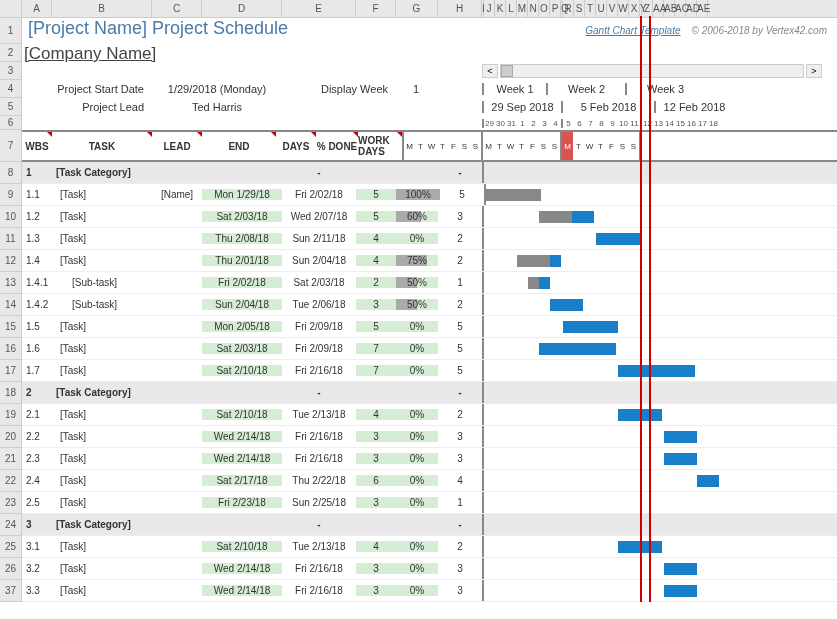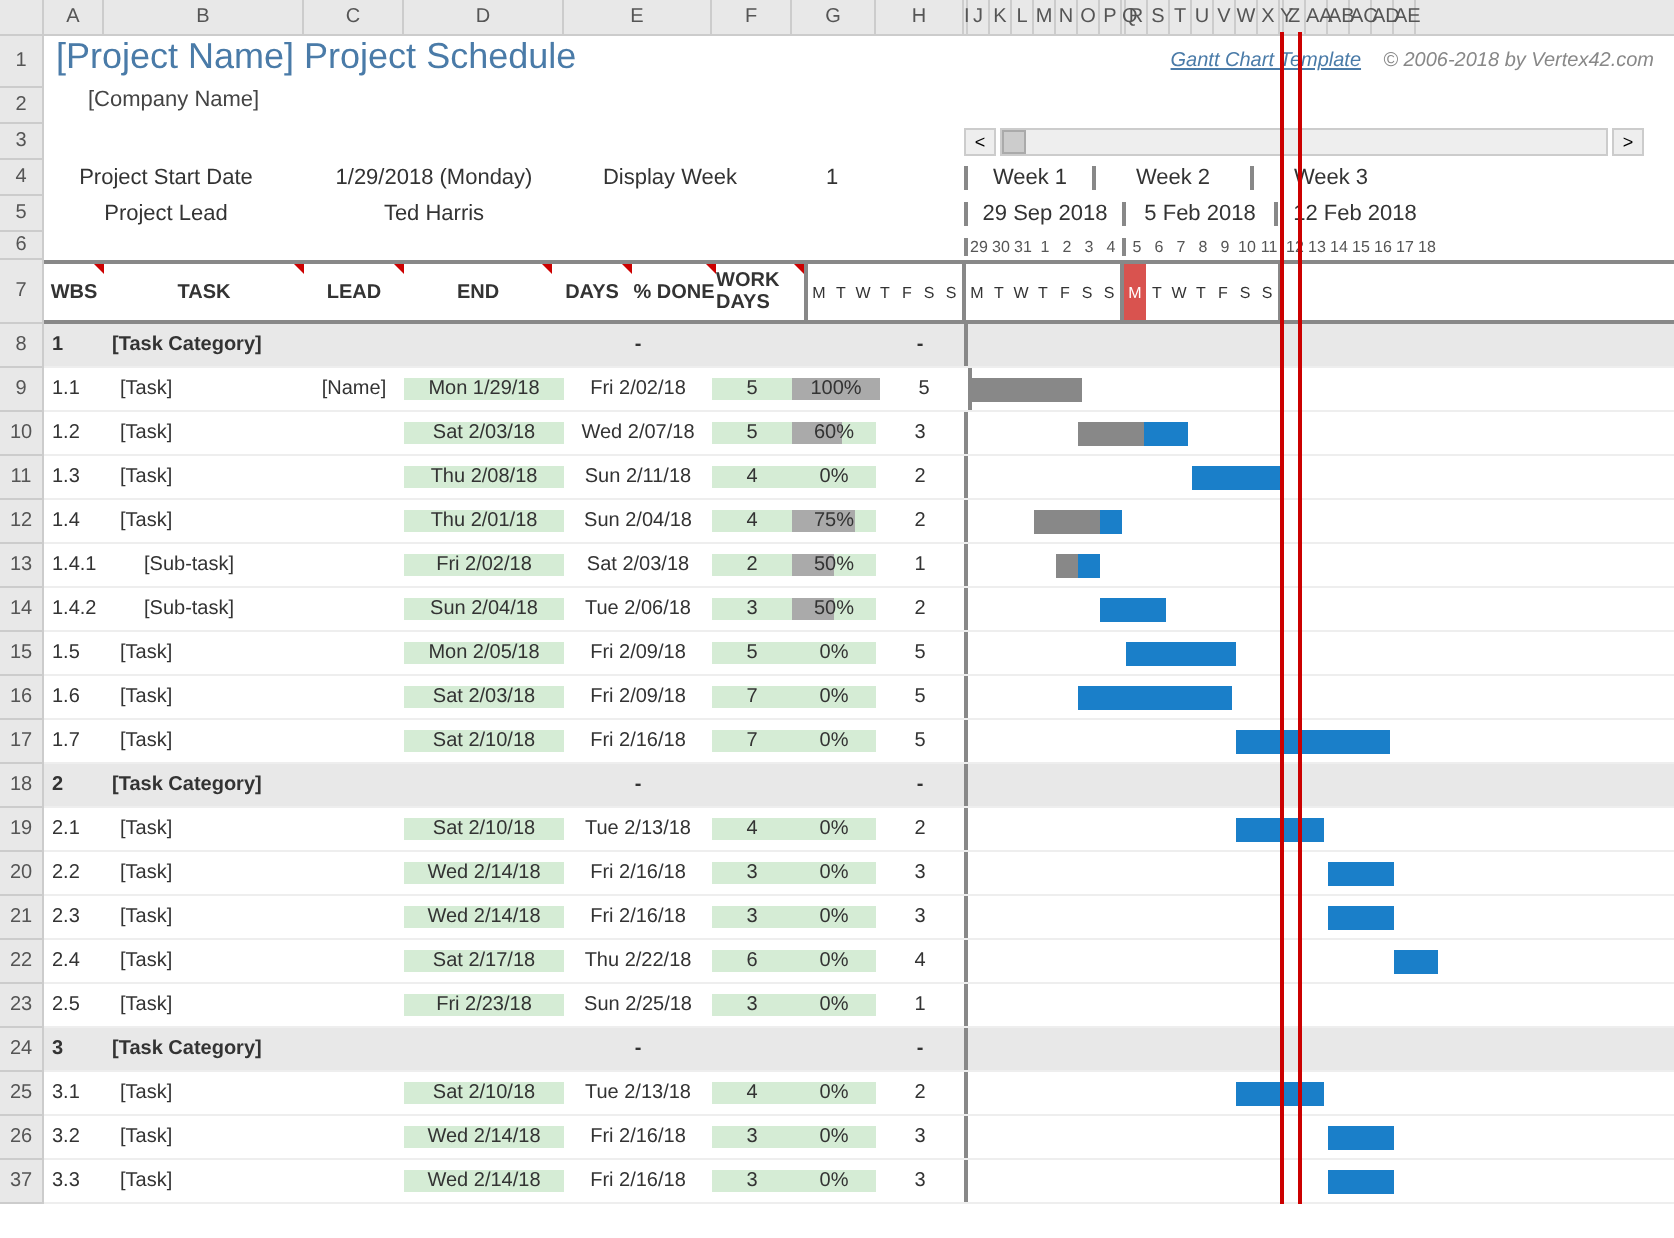--- a/index.html
+++ b/index.html
@@ -4,23 +4,23 @@
 <style>
 * { box-sizing: border-box; margin: 0; padding: 0; }
 body { font-family: Arial, sans-serif; font-size: 11px; background: #fff; overflow: hidden; }
 .sheet { position: relative; width: 837px; height: 619px; background: #fff; }
 .col-headers { display: flex; height: 18px; background: #e8e8e8; border-bottom: 1px solid #ccc; position: absolute; top: 0; left: 0; right: 0; }
 .col-h { border-right: 1px solid #ccc; text-align: center; font-size: 10px; color: #555; line-height: 18px; flex-shrink: 0; }
 .row-headers { position: absolute; left: 0; top: 18px; width: 22px; background: #e8e8e8; border-right: 1px solid #ccc; }
 .row-h { border-bottom: 1px solid #ccc; text-align: center; font-size: 10px; color: #555; display: flex; align-items: center; justify-content: center; }
 .content { position: absolute; left: 22px; top: 18px; right: 0; bottom: 0; }
 .title { color: #4a7ba8; font-size: 18px; font-weight: normal; padding: 4px 6px; }
-.subtitle { color: #444; font-size: 11px; padding: 2px 22px; }
+.subtitle { color: #444; font-size: 17px; padding: 2px 2px; text-decoration: underline; }
 .meta-row { display: flex; align-items: center; height: 18px; }
-.meta-lbl { text-align: center; padding-right: 8px; font-size: 11px; color: #333; }
+.meta-lbl { text-align: right; padding-right: 8px; font-size: 11px; color: #333; }
 .meta-val { text-align: center; font-size: 11px; color: #333; }
 .gantt-template { color: #4a7ba8; font-style: italic; text-decoration: underline; font-size: 10px; }
 .copyright { font-style: italic; font-size: 10px; color: #888; }
 .nav-bar { display: flex; align-items: center; gap: 2px; }
 .nav-btn { background: #eee; border: 1px solid #ccc; width: 16px; height: 14px; font-size: 9px; line-height: 12px; text-align: center; cursor: pointer; }
 .nav-track { background: #eee; border: 1px solid #ccc; height: 14px; flex: 1; position: relative; }
 .nav-thumb { background: #ccc; border: 1px solid #aaa; width: 12px; height: 12px; position: absolute; left: 0; top: 0; }
 .week-hdr { text-align: center; font-size: 11px; color: #333; }
 .day-hdr { text-align: center; font-size: 8px; color: #555; width: 11px; display: inline-block; }
 .th-row { display: flex; height: 32px; border-top: 2px solid #888; border-bottom: 2px solid #888; background: #fff; }
@@ -142,21 +142,21 @@
         </div>
     </div>
     <div class="meta-row">
       <div class="meta-lbl" style="width:130px">Project Lead</div>
       <div class="meta-val" style="width:130px">Ted Harris</div>
       <div style="width:200px"></div>
       <div id="week-dates" style="display:flex">
           <div class="sep"></div>
           <div class="week-hdr" style="width:77px">29 Sep 2018</div>
           <div class="sep"></div>
-          <div class="week-hdr" style="width:74px">5 Feb 2018</div>
+          <div class="week-hdr" style="width:91px">5 Feb 2018</div>
           <div class="sep"></div>
           <div class="week-hdr" style="width:77px">12 Feb 2018</div>
         </div>
     </div>
     <div class="meta-row" style="height:14px">
       <div style="width:460px"></div>
       <div id="day-nums" style="display:flex">
           <div class="sep"></div>
           <span class="day-hdr">29</span>
           <span class="day-hdr">30</span>

